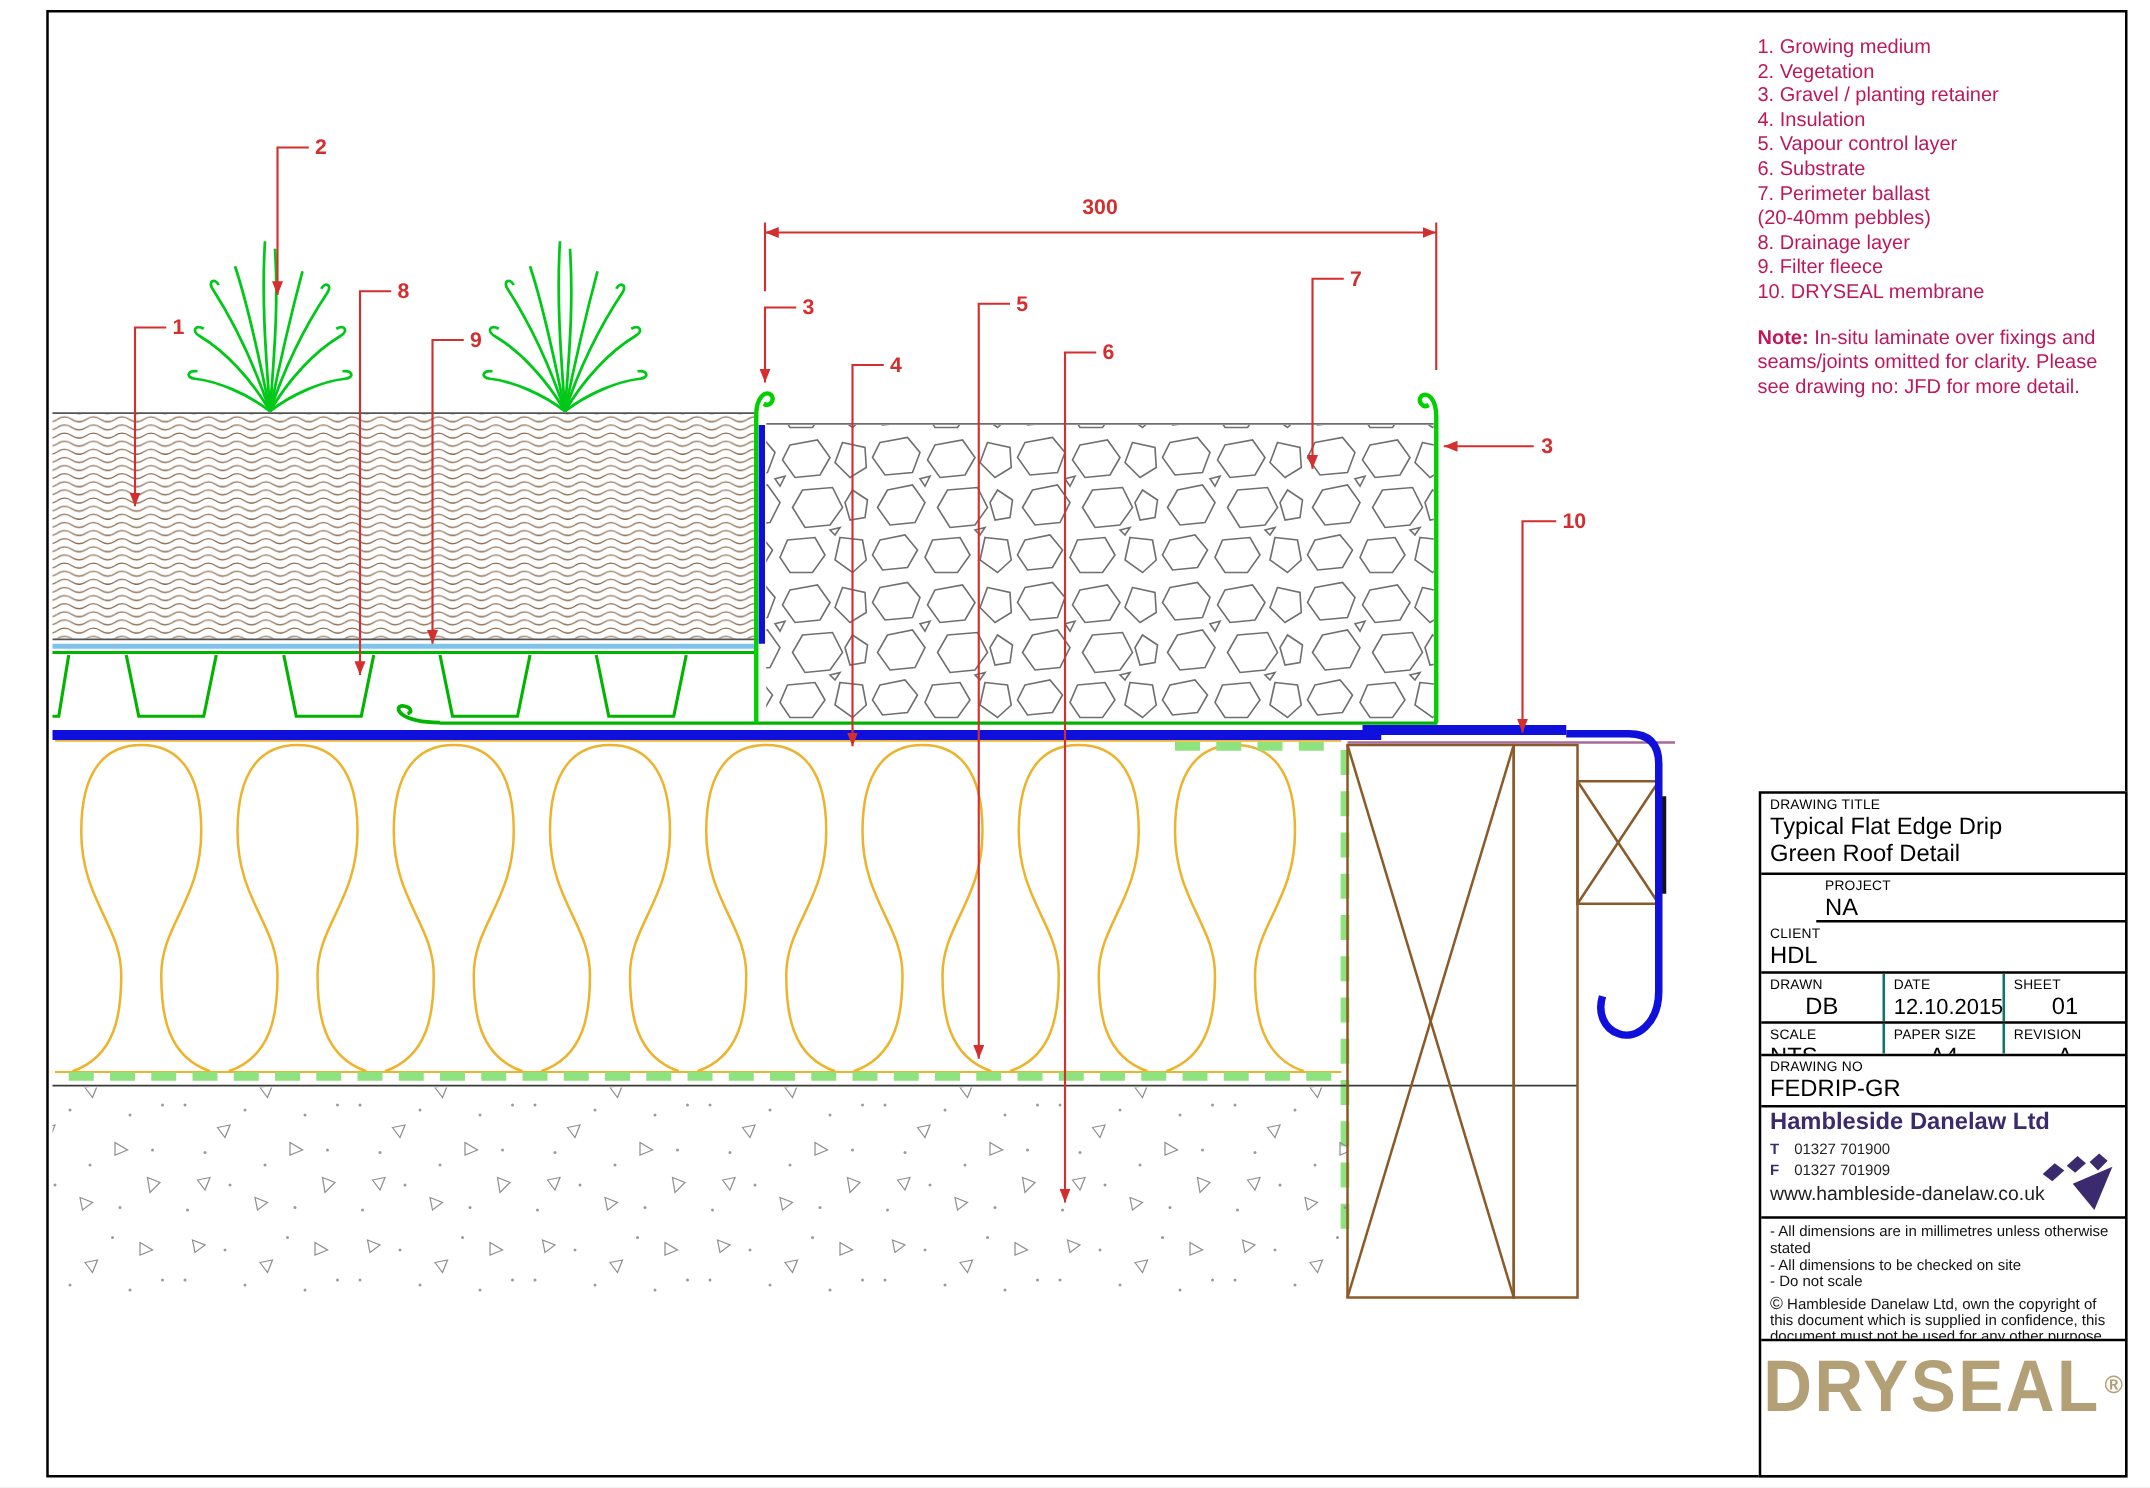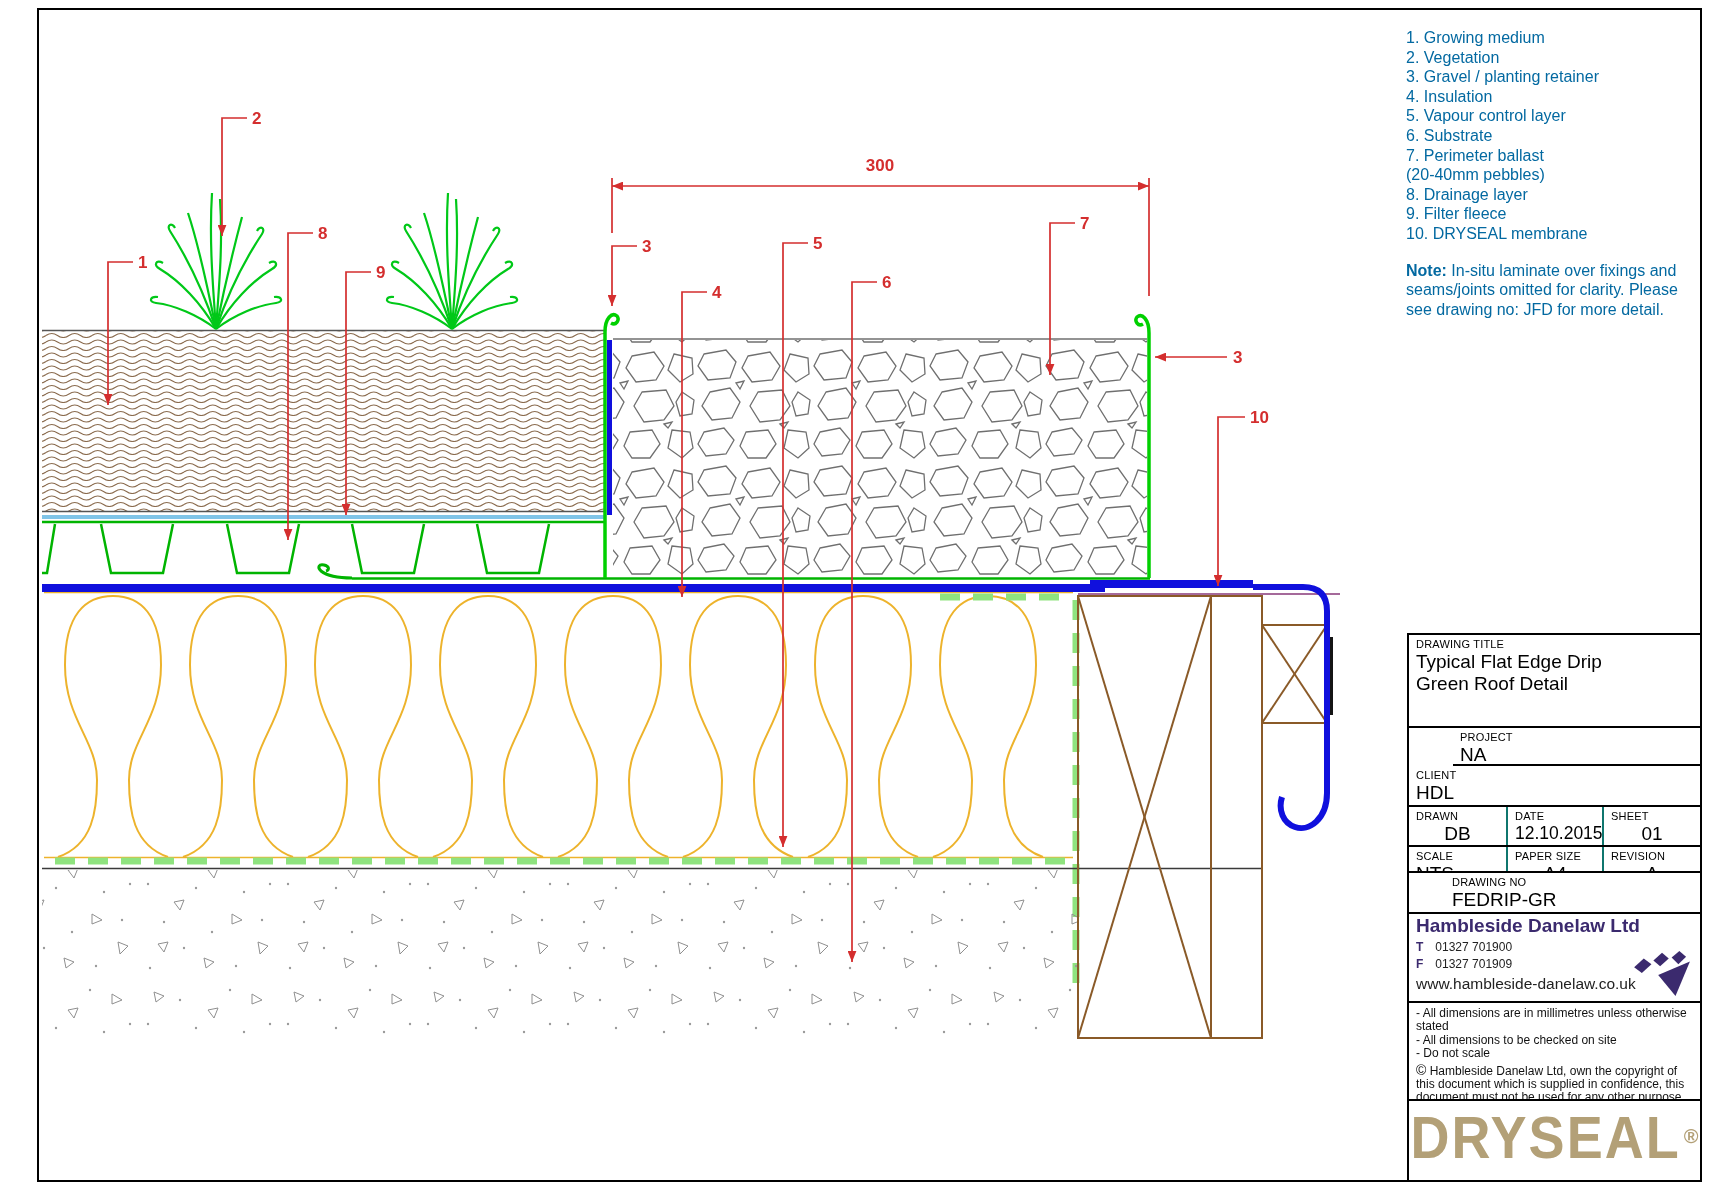--- a/index.html
+++ b/index.html
@@ -5,21 +5,21 @@
   html,body { margin:0; padding:0; background:#e8e8e8; }
   .canvas {
     position:relative; width:1720px; height:1190px; background:#ffffff;
     font-family:"Liberation Sans", sans-serif; overflow:hidden;
   }
   svg.draw { position:absolute; left:0; top:0; }
   svg text { font-family:"Liberation Sans", sans-serif; }
   .red-label { fill:#d42e2e; font-size:17px; font-weight:bold; }
 
   
-  .legend { position:absolute; left:1406px; top:28px; width:292px; color:#0369a1;
+  .legend { position:absolute; left:1406px; top:28px; width:292px; color:#be185d;
             font-size:16px; line-height:19.6px; }
   .legend .note { margin-top:17px; }
   .legend .note b { font-weight:bold; }
 
   
   .tb { position:absolute; left:1407px; top:633px; width:295px; height:549px;
         border:2px solid #000; box-sizing:border-box; background:#fff; color:#000; }
   .tb-row { border-bottom:2px solid #000; box-sizing:border-box; overflow:hidden; }
   .tb-label { font-size:11px; padding:3px 0 0 7px; letter-spacing:.2px; }
   .tb-value { font-size:19px; padding:1px 0 0 7px; }
@@ -240,21 +240,21 @@
     <div>8. Drainage layer</div>
     <div>9. Filter fleece</div>
     <div>10. DRYSEAL membrane</div>
     <div class="note">
       <b>Note:</b><span> In-situ laminate over fixings and seams/joints omitted for clarity. Please see drawing no: JFD for more detail.</span>
     </div>
   </div>
 
   <div class="tb">
 
-    <div class="tb-row" style="height:93px;">
+    <div class="tb-row" style="height:65px;">
       <div class="tb-label">DRAWING TITLE</div>
       <div class="tb-value" style="line-height:22px;">Typical Flat Edge Drip</div>
       <div class="tb-value" style="line-height:22px; padding-top:0;">Green Roof Detail</div>
     </div>
 
     <div class="tb-row" style="height:38px;margin-left:44px;">
       <div class="tb-label">PROJECT</div>
       <div class="tb-value">NA</div>
     </div>
 
@@ -286,21 +286,21 @@
       <div class="tb-col" style="width:96px;">
         <div class="tb-label">PAPER SIZE</div>
         <div class="tb-value t-center">A4</div>
       </div>
       <div class="tb-col" style="flex:1;">
         <div class="tb-label">REVISION</div>
         <div class="tb-value t-center">A</div>
       </div>
     </div>
 
-    <div class="tb-row" style="height:41px;padding-left:36px;">
+    <div class="tb-row" style="height:41px;">
       <div class="tb-label">DRAWING NO</div>
       <div class="tb-value">FEDRIP-GR</div>
     </div>
 
     <div class="tb-row" style="height:89px; position:relative;">
       <div class="company-name">Hambleside Danelaw Ltd</div>
       <div class="phone"><b>T</b><span>01327 701900</span></div>
       <div class="phone"><b>F</b><span>01327 701909</span></div>
       <div class="web">www.hambleside-danelaw.co.uk</div>
       <svg class="hd-logo" width="62" height="50" viewBox="0 0 64 52">

